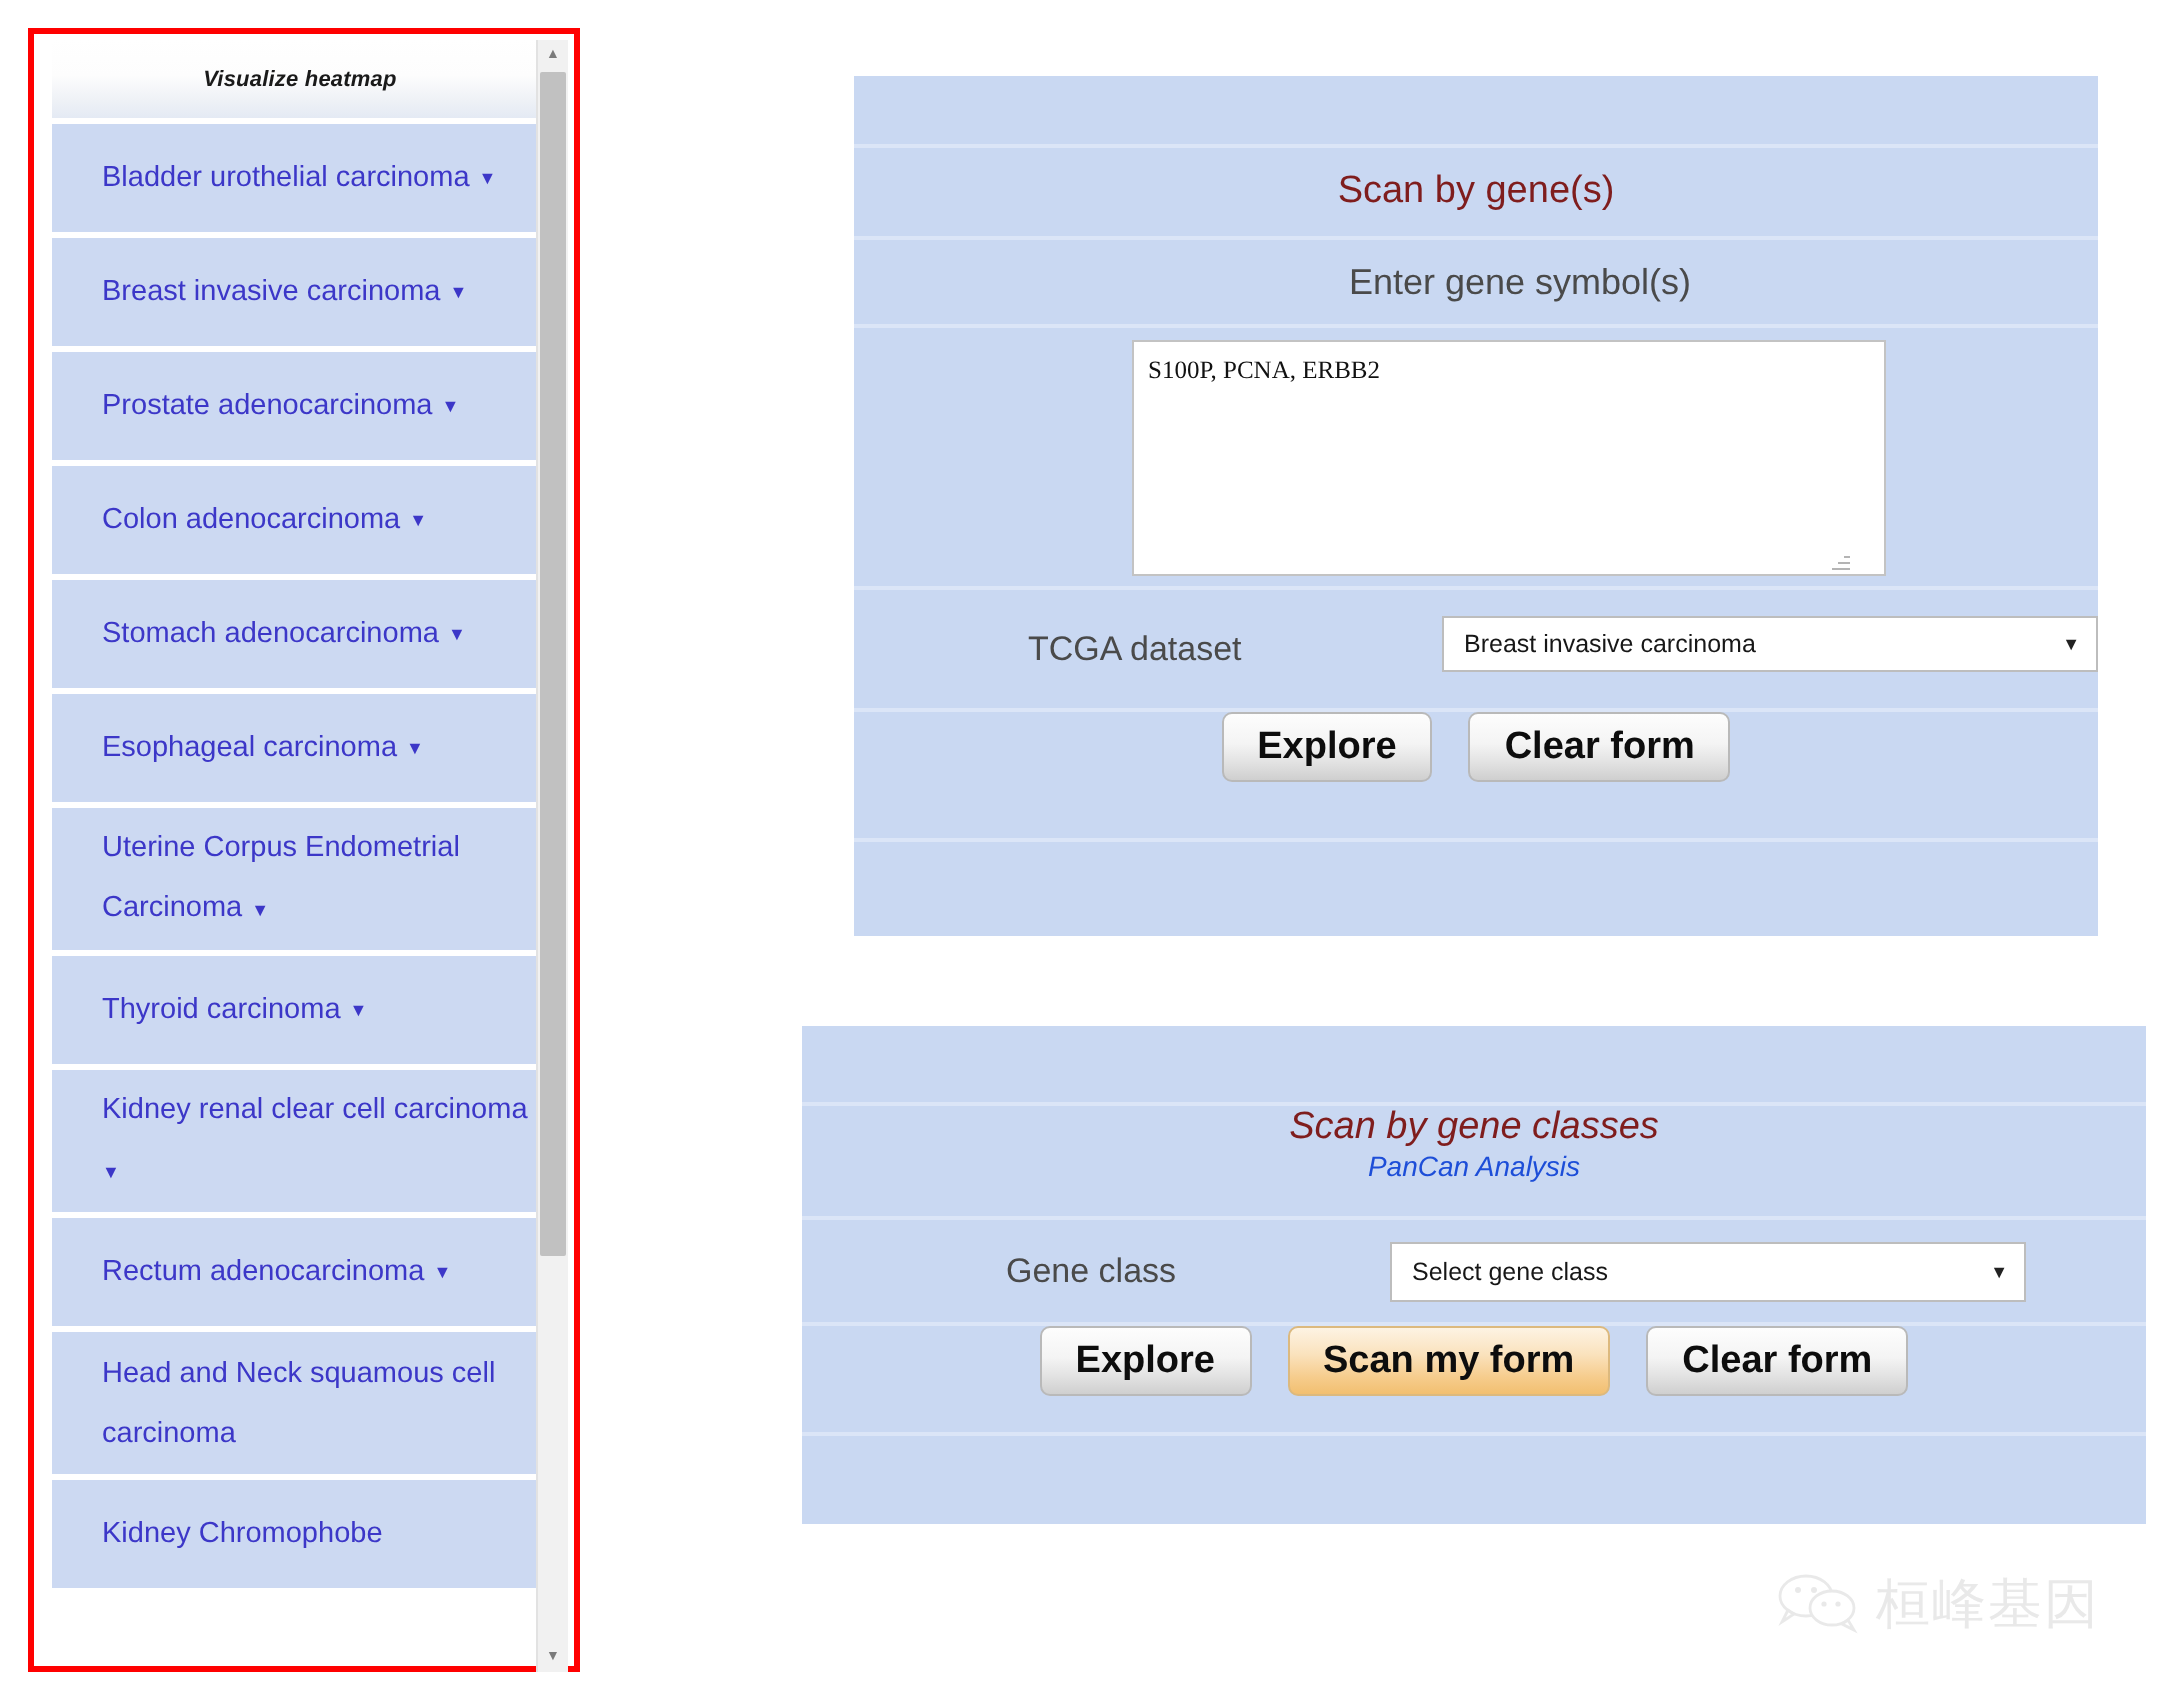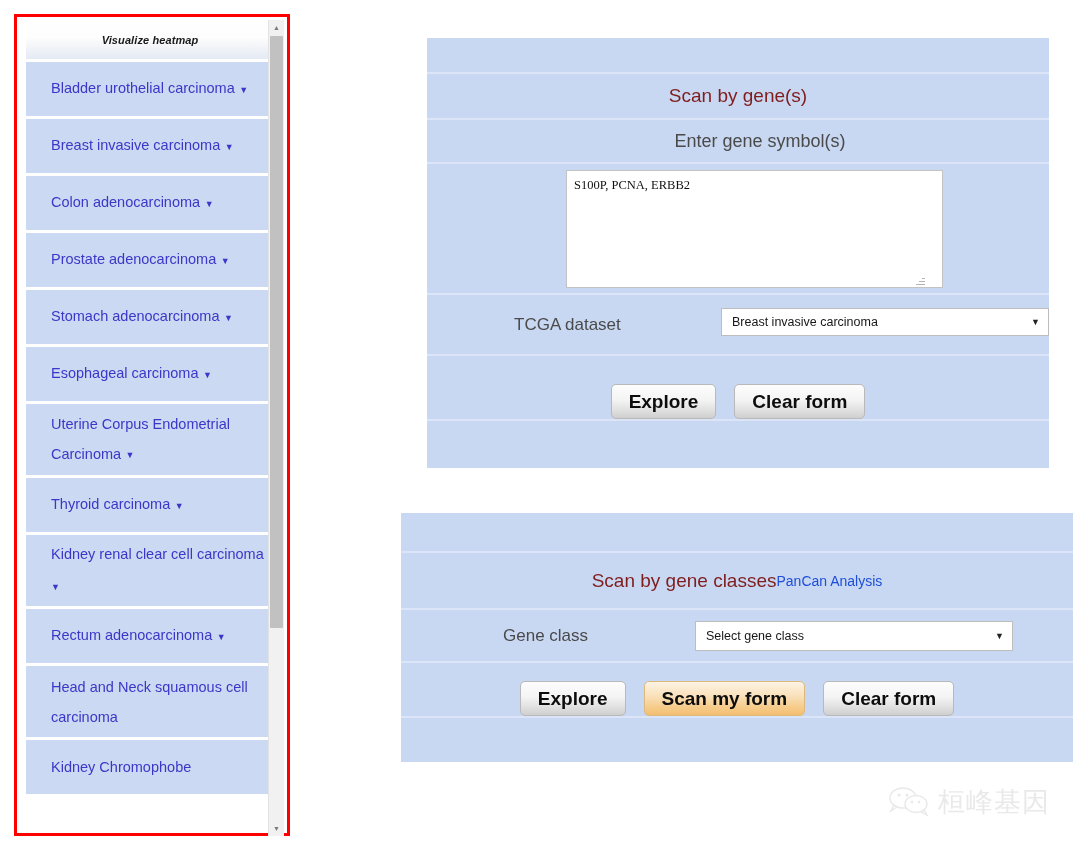--- a/index.html
+++ b/index.html
@@ -233,21 +233,21 @@
     box-sizing: border-box;
   }
   .btn.accent {
     background: linear-gradient(to bottom, #fdf3e3 0%, #fae2bd 40%, #f6cc8c 75%, #f2bf70 100%);
     border: 1px solid #dcb97e;
   }
   .btn-row {
     display: flex;
     gap: 18px;
     justify-content: center;
-    align-items: flex-end;
+    align-items: flex-start;
     height: 100%;
   }
 
   
   .watermark {
     position: absolute;
     left: 888px;
     top: 784px;
     display: flex;
     align-items: center;
@@ -270,24 +270,24 @@
     <div class="sidebar-scrollarea">
       <div class="sidebar-inner" id="sidebar-inner">
         <div class="sidebar-header">Visualize heatmap</div>
       <div class="sidebar-item">
             <span class="label">Bladder urothelial carcinoma<span class="caret"> ▼</span></span>
           </div>
           <div class="sidebar-item">
             <span class="label">Breast invasive carcinoma<span class="caret"> ▼</span></span>
           </div>
           <div class="sidebar-item">
+            <span class="label">Prostate adenocarcinoma<span class="caret"> ▼</span></span>
+          </div>
+          <div class="sidebar-item">
             <span class="label">Colon adenocarcinoma<span class="caret"> ▼</span></span>
-          </div>
-          <div class="sidebar-item">
-            <span class="label">Prostate adenocarcinoma<span class="caret"> ▼</span></span>
           </div>
           <div class="sidebar-item">
             <span class="label">Stomach adenocarcinoma<span class="caret"> ▼</span></span>
           </div>
           <div class="sidebar-item">
             <span class="label">Esophageal carcinoma<span class="caret"> ▼</span></span>
           </div>
           <div class="sidebar-item tall">
             <span class="label">Uterine Corpus Endometrial Carcinoma<span class="caret"> ▼</span></span>
           </div>
@@ -351,21 +351,21 @@
       </div>
     </div>
 
     <div class="prow last" style="height:47px;"></div>
   </div>
 
   <div class="panel" id="panel-classes">
 
     <div class="prow" style="height:40px;"></div>
 
-    <div class="prow" style="height:57px; display:flex; flex-direction:row; align-items:center; justify-content:center;">
+    <div class="prow" style="height:57px; display:flex; flex-direction:column; align-items:center; font-style:italic;">
       <div class="panel-title">Scan by gene classes</div>
       <div class="panel-subtitle">PanCan Analysis</div>
     </div>
 
     <div class="prow" style="height:53px;">
       <div class="field-label" style="position:absolute; left:102px; top:16px;">Gene class</div>
       <div class="sel" style="left:294px; top:11px; width:318px; height:30px;">
         <span>Select gene class</span>
         <span class="sel-arrow">▼</span>
       </div>

